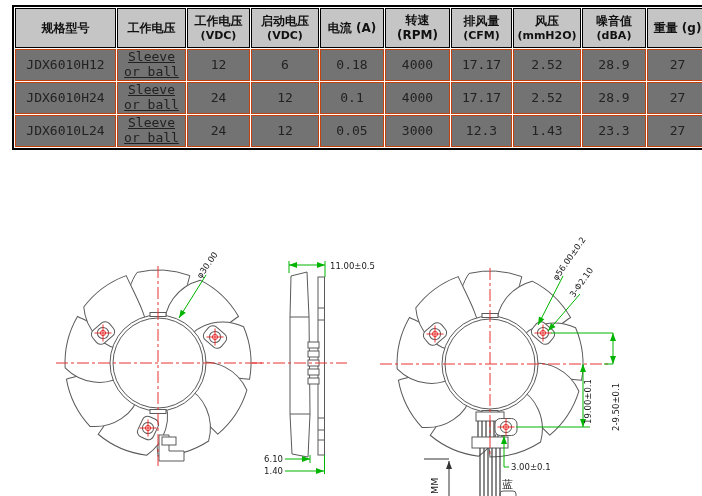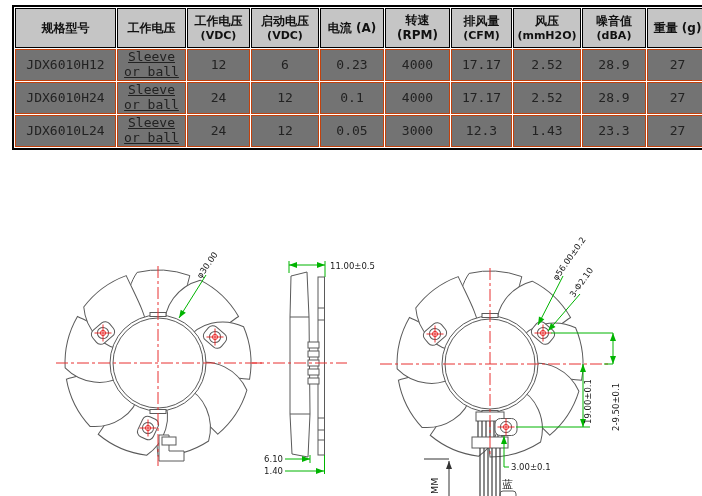--- a/index.html
+++ b/index.html
@@ -68,21 +68,21 @@
       <th><span>噪音值</span><span class="sub">(dBA)</span></th>
       <th><span>重量 (g)</span></th>
     </tr>
   </thead>
   <tbody id="spec-body">
   <tr>
     <td>JDX6010H12</td>
     <td class="bearing">Sleeve or ball</td>
     <td>12</td>
     <td>6</td>
-    <td>0.23</td>
+    <td>0.18</td>
     <td>4000</td>
     <td>17.17</td>
     <td>2.52</td>
     <td>28.9</td>
     <td>27</td>
   </tr>
 
 
 
   <tr>

